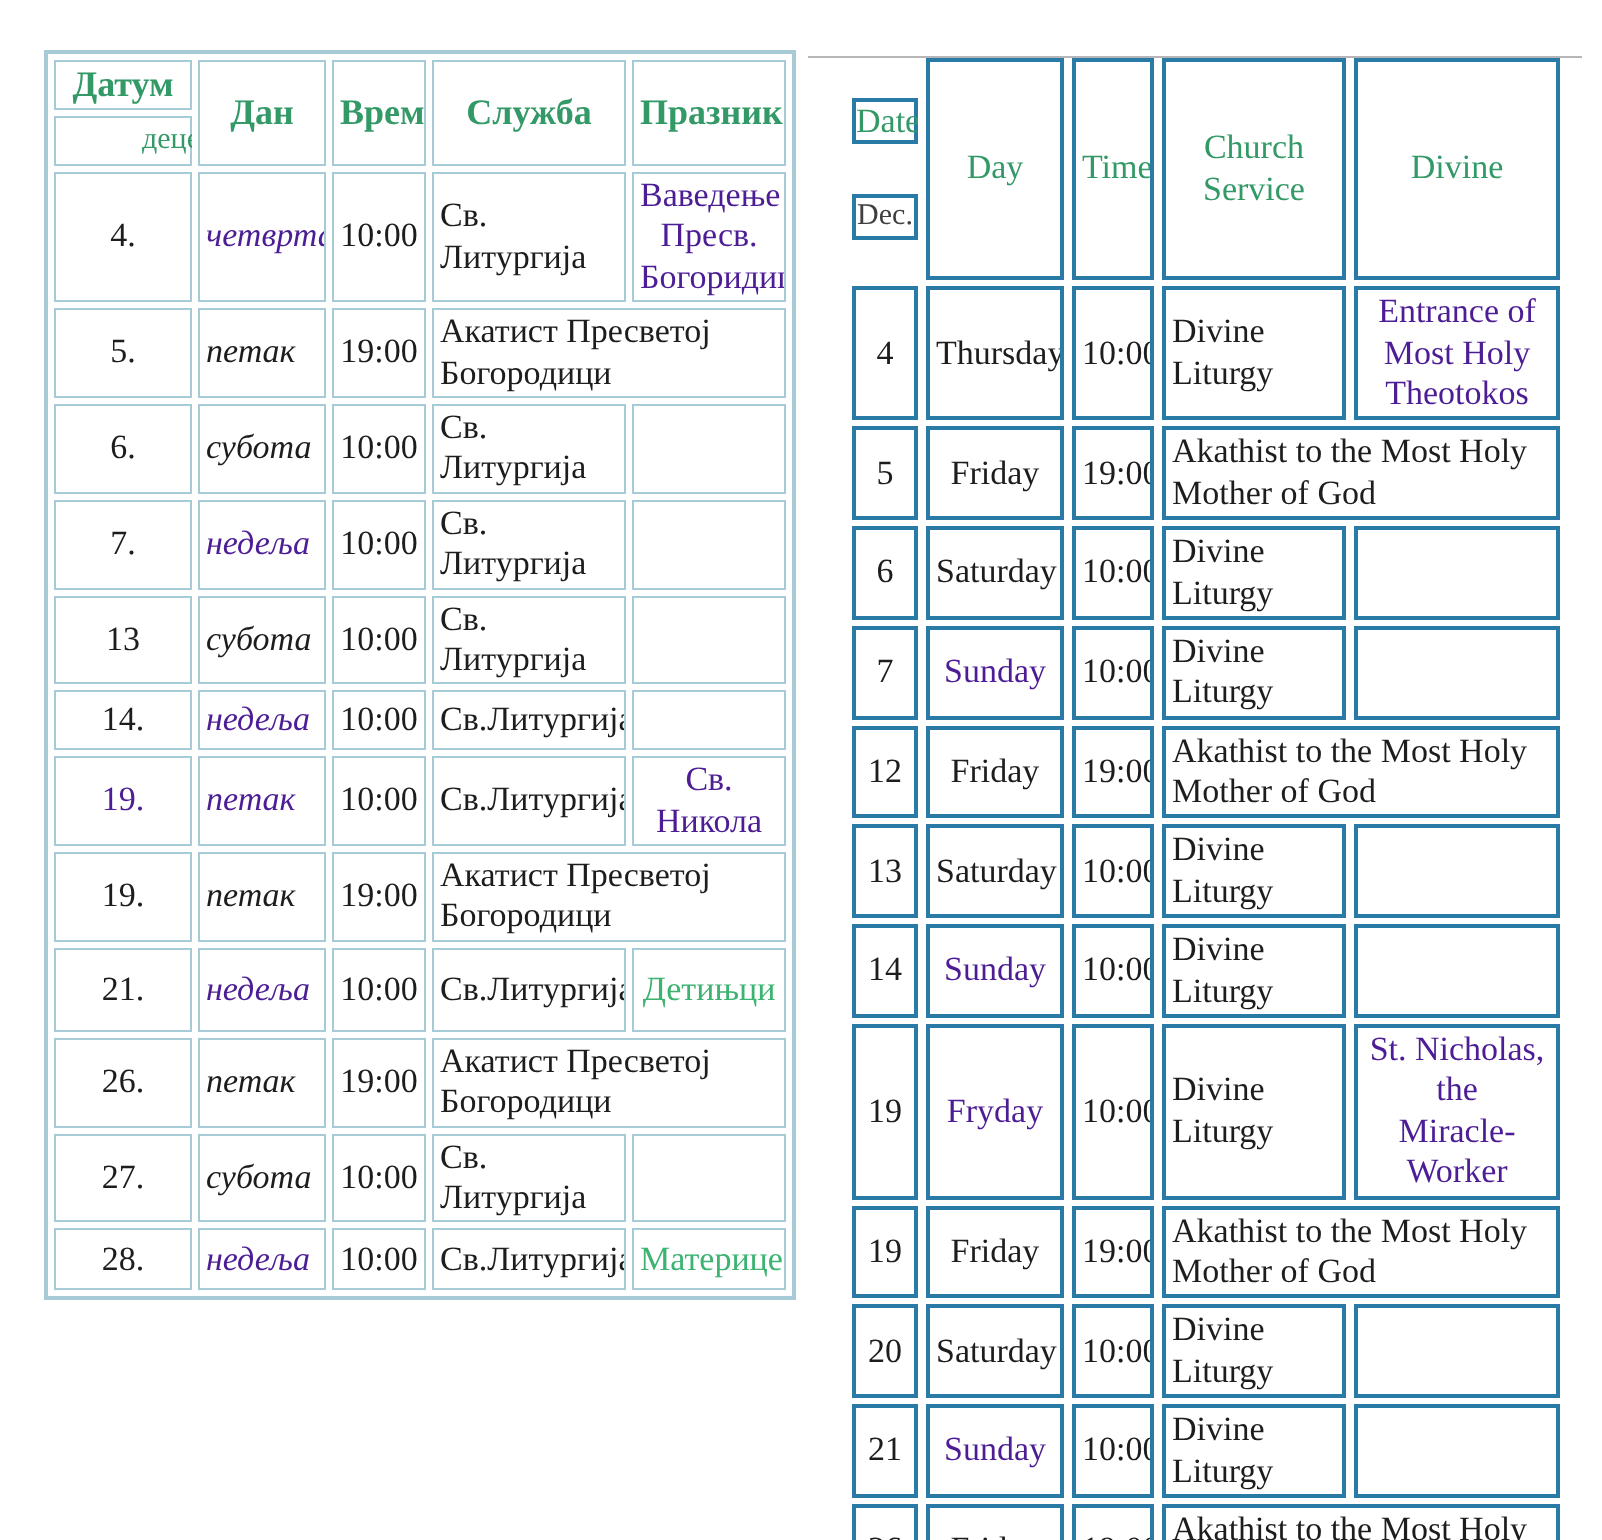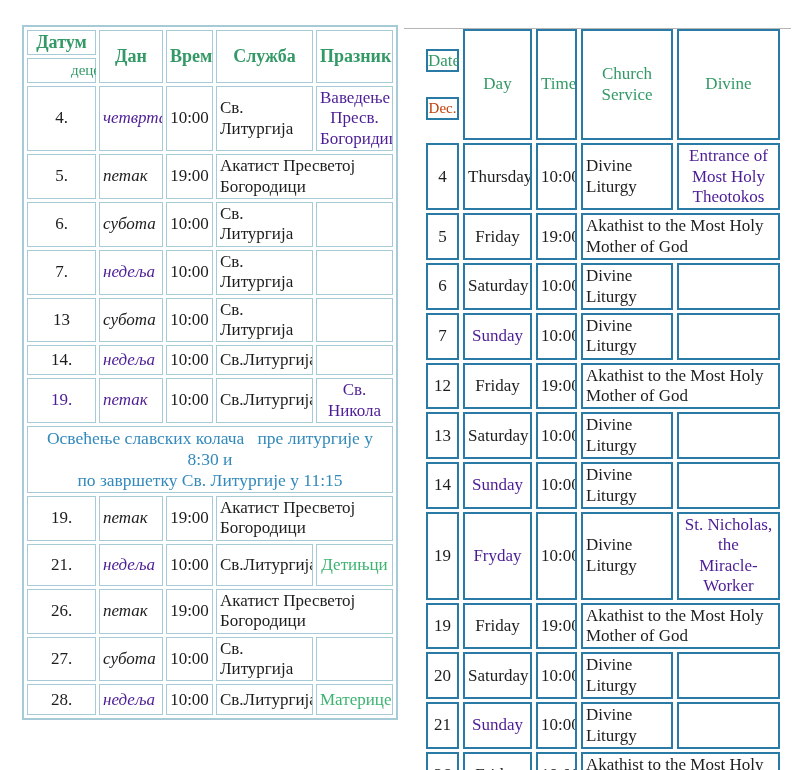--- a/index.html
+++ b/index.html
@@ -21,21 +21,21 @@
   .t-left td.note{border:1px solid #a6cbd6;color:#3289bb;text-align:center;
                   white-space:pre-line;font-size:17.5px;}
 
   
   .t-right{left:422px;top:26px;width:362px;border-spacing:4px 3px;}
   .t-right td{border:2px solid #2a7aa6;}
   .t-right tr.hd td{color:#339966;text-align:center;font-size:17px;white-space:pre-line;}
   .t-right td.stack{border:none;padding:0;}
   .t-right .hd-box{border:2px solid #2a7aa6;text-align:center;color:#339966;
                    height:19px;line-height:19px;margin:0 0 4px 0;}
-  .t-right .hd-box.sub{color:#c2410c;font-size:15px;margin:0;}
+  .t-right .hd-box.sub{color:#404040;font-size:15px;margin:0;}
 
   
   td.c{text-align:center;}
   td.day-l{text-align:left;font-style:italic;}
   td.svc{text-align:left;white-space:pre-line;}
   td.hol{text-align:center;white-space:pre-line;}
   .red{color:#4c1d95;}
   .grn{color:#3cb371;}
 
   .artifact{position:absolute;left:404px;top:28px;width:387px;height:1px;background:#b6b6b6;}
@@ -110,24 +110,20 @@
     <td class="svc">Св.Литургија</td>
     <td class="hol"></td>
   </tr>
   <tr style="height:42px">
     <td class="c red">19.</td>
     <td class="day-l red">петак</td>
     <td class="c">10:00</td>
     <td class="svc">Св.Литургија</td>
     <td class="hol red">Св.
 Никола</td>
-  </tr>
-  <tr style="height:40px">
-    <td class="note" colspan="5">Освећење славских колача &nbsp; пре литургије у 8:30 и
-по завршетку Св. Литургије у 11:15</td>
   </tr>
   <tr style="height:42px">
     <td class="c">19.</td>
     <td class="day-l">петак</td>
     <td class="c">19:00</td>
     <td class="svc" colspan="2">Акатист Пресветој
 Богородици</td>
   </tr>
   <tr style="height:42px">
     <td class="c">21.</td>

